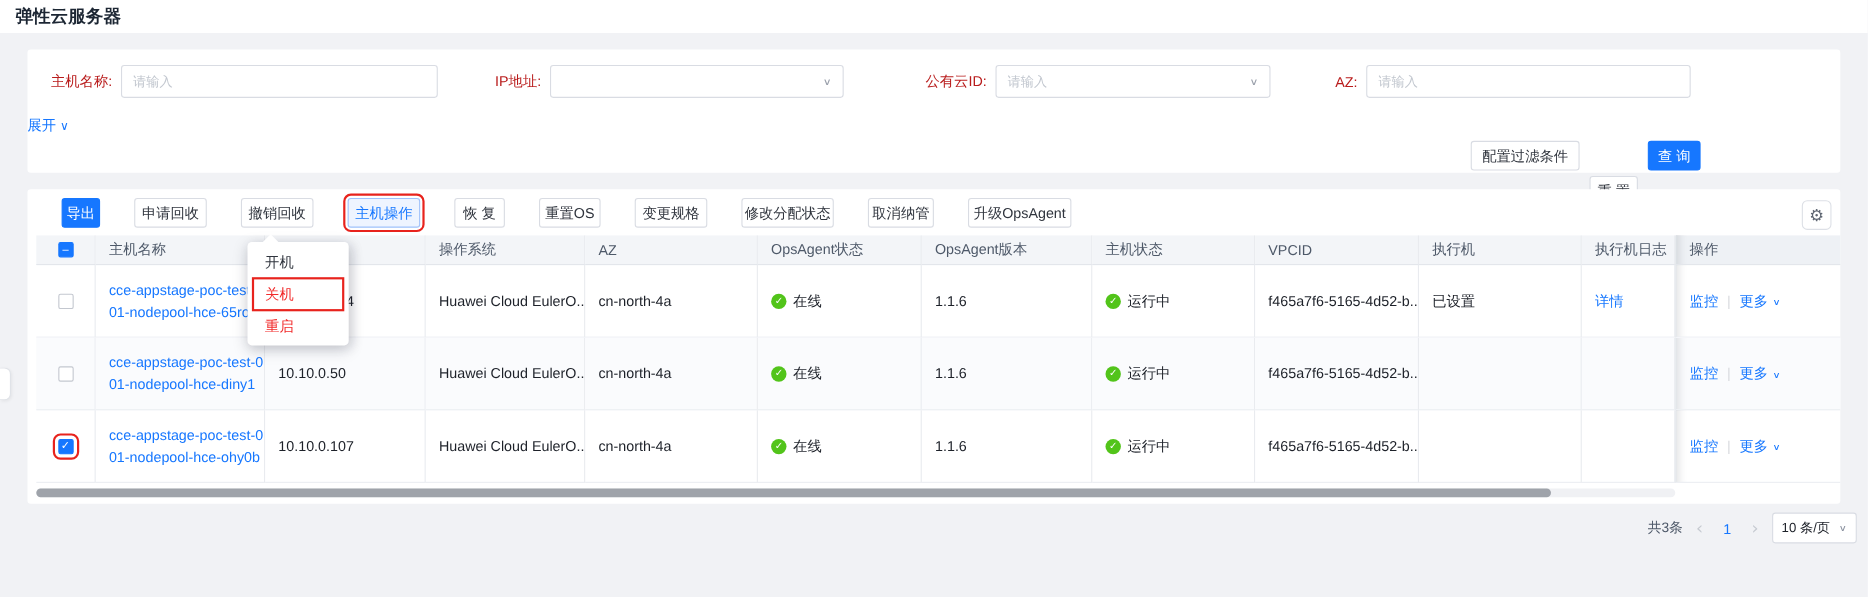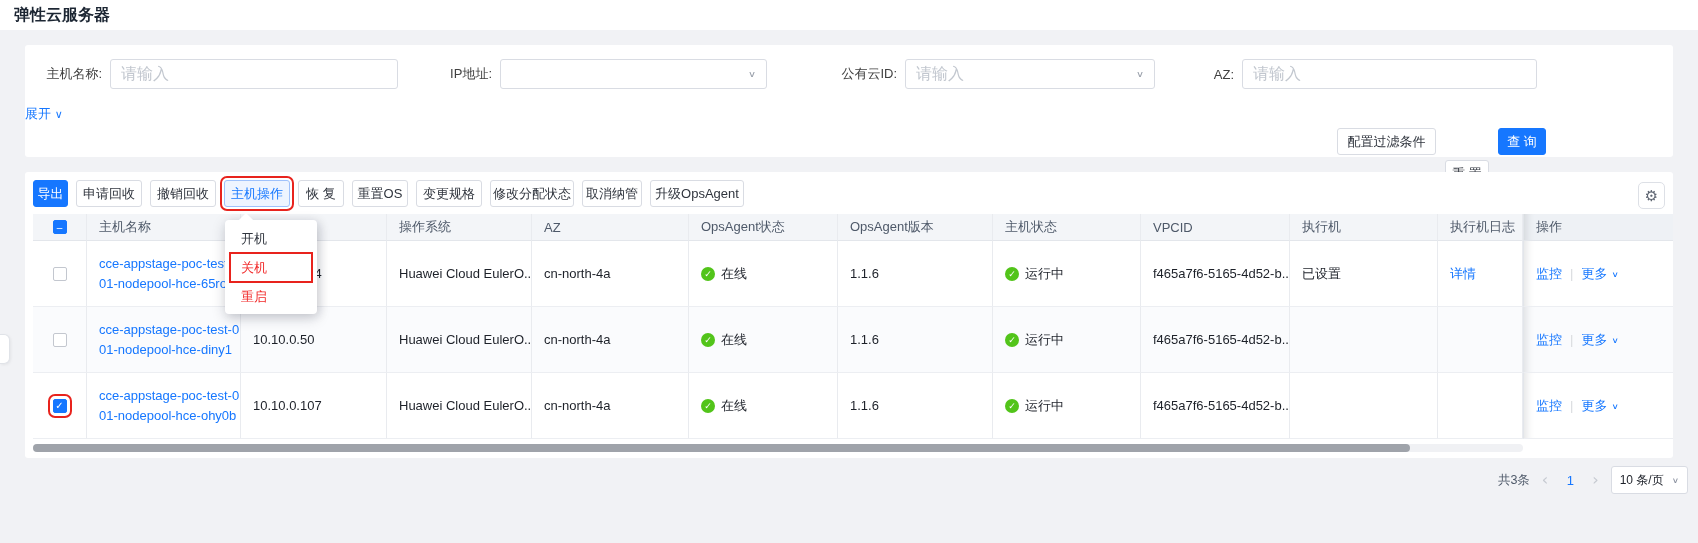--- a/index.html
+++ b/index.html
@@ -13,45 +13,45 @@
   .topbar { height:30px; background:#fff; display:flex; align-items:center; padding-left:14px; }
   .page-title { font-size:16px; font-weight:bold; color:#1c2633; }
 
   
   .card { position:absolute; background:#fff; border-radius:3px; }
   .filter-card { left:25px; top:45px; width:1648px; height:112px; }
   .table-card  { left:25px; top:172px; width:1648px; height:286px; }
 
   
   .f-group { position:absolute; top:14px; height:30px; display:flex; align-items:center; }
-  .f-label { color:#404040; text-align:right; padding-right:8px; white-space:nowrap; }
+  .f-label { color:#b91c1c; text-align:right; padding-right:8px; white-space:nowrap; }
   .ctl { height:30px; border:1px solid #d9dce3; border-radius:3px; background:#fff;
          display:flex; align-items:center; padding:0 10px; position:relative; }
-  .ctl input { border:none; outline:none; width:100%; font-size:16px; font-family:inherit; color:#0f172a; background:transparent; }
+  .ctl input { border:none; outline:none; width:100%; font-size:12px; font-family:inherit; color:#0f172a; background:transparent; }
   .ctl input::placeholder { color:#c2c7cf; }
   .ctl .chev { margin-left:auto; color:#9aa0ab; font-size:11px; transform:scaleY(0.8); }
   .g1 { left:10px; }  .g1 .f-label{width:75px;} .g1 .ctl{width:288px;}
   .g2 { left:405px; } .g2 .f-label{width:70px;} .g2 .ctl{width:267px;}
   .g3 { left:795px; } .g3 .f-label{width:85px;} .g3 .ctl{width:250px;}
   .g4 { left:1155px;} .g4 .f-label{width:62px;} .g4 .ctl{width:295px;}
   .expand-row { position:absolute; left:0; right:0; top:60px; }
   .expand-link { color:#1677ff; cursor:pointer; font-size:13px; }
   .expand-link .chev { font-size:11px; }
   .filter-btns { position:absolute; top:83px; right:127px; display:flex; gap:9px; }
 
   
   .btn { height:27px; border:1px solid #d9dce3; border-radius:3px; background:#fff;
          color:#30353e; font-size:13px; display:flex; align-items:center; justify-content:center;
          cursor:pointer; white-space:nowrap; padding:0 12px; font-family:inherit; }
   .btn-primary { background:#1677ff; border-color:#1677ff; color:#fff; }
   .btn-cfg { width:99px; padding:0; } .btn-reset { width:44px; padding:0;margin-top:32px; } .btn-query { width:48px; padding:0; }
 
   
   .toolbar { position:absolute; left:8px; top:8px; display:flex; gap:8px; }
-  .toolbar .btn { padding:0; }
+  .toolbar .btn { padding:0;margin-left:23px; }
   .tb-0{width:35px;} .tb-1{width:66px;} .tb-2{width:66px;} .tb-3{width:66px;}
   .tb-4{width:46px;} .tb-5{width:56px;} .tb-6{width:66px;} .tb-7{width:84px;}
   .tb-8{width:60px;} .tb-9{width:94px;}
   .btn-hostop { color:#1677ff; background:#eef4ff; border-color:#9fc1fb;
                 outline:2px solid #e8231d; outline-offset:2px; }
   .gear-btn { position:absolute; right:8px; top:10px; width:27px; height:27px;
               border:1px solid #dde0e6; border-radius:5px; background:#fff;
               display:flex; align-items:center; justify-content:center;
               color:#5f6672; font-size:15px; cursor:pointer; }
 

